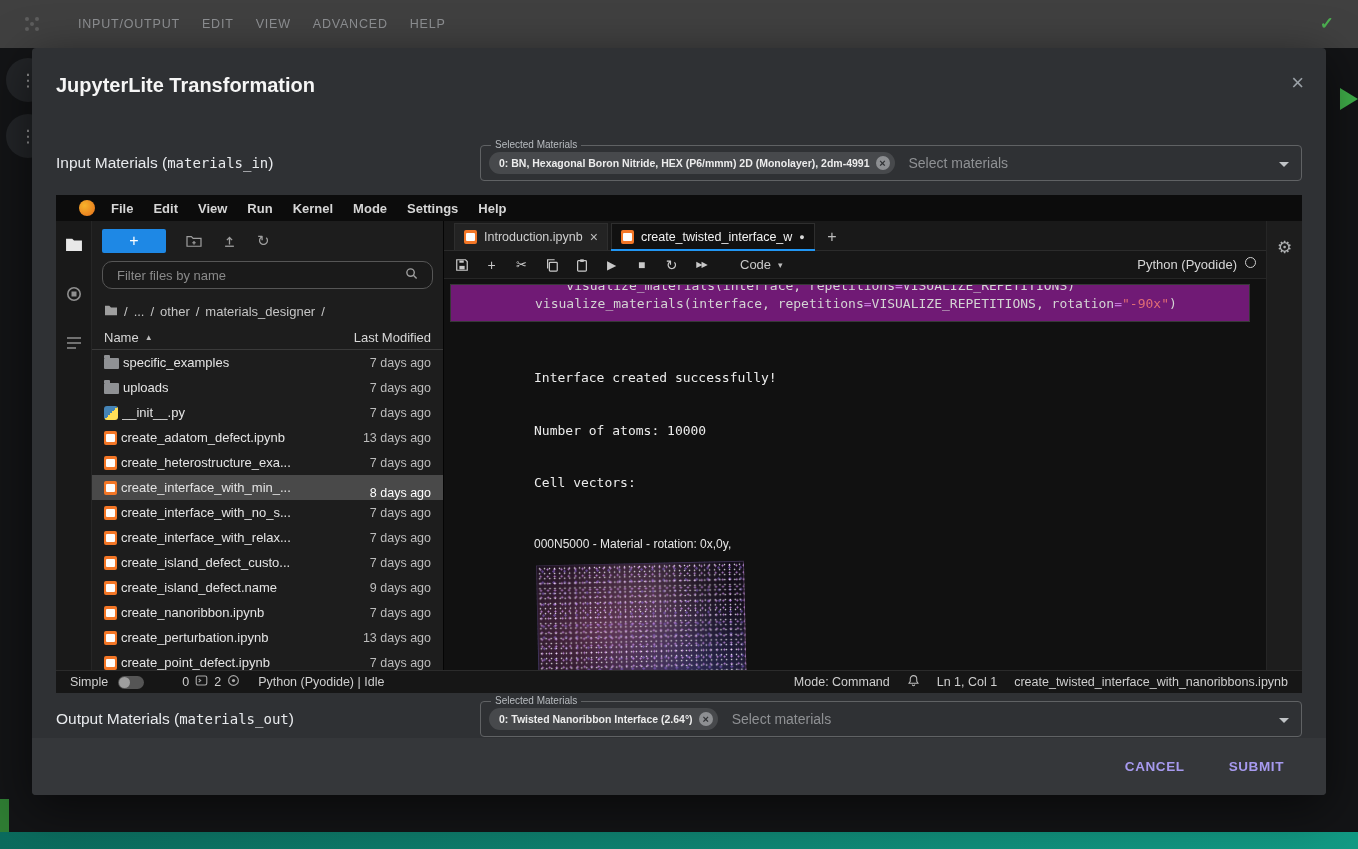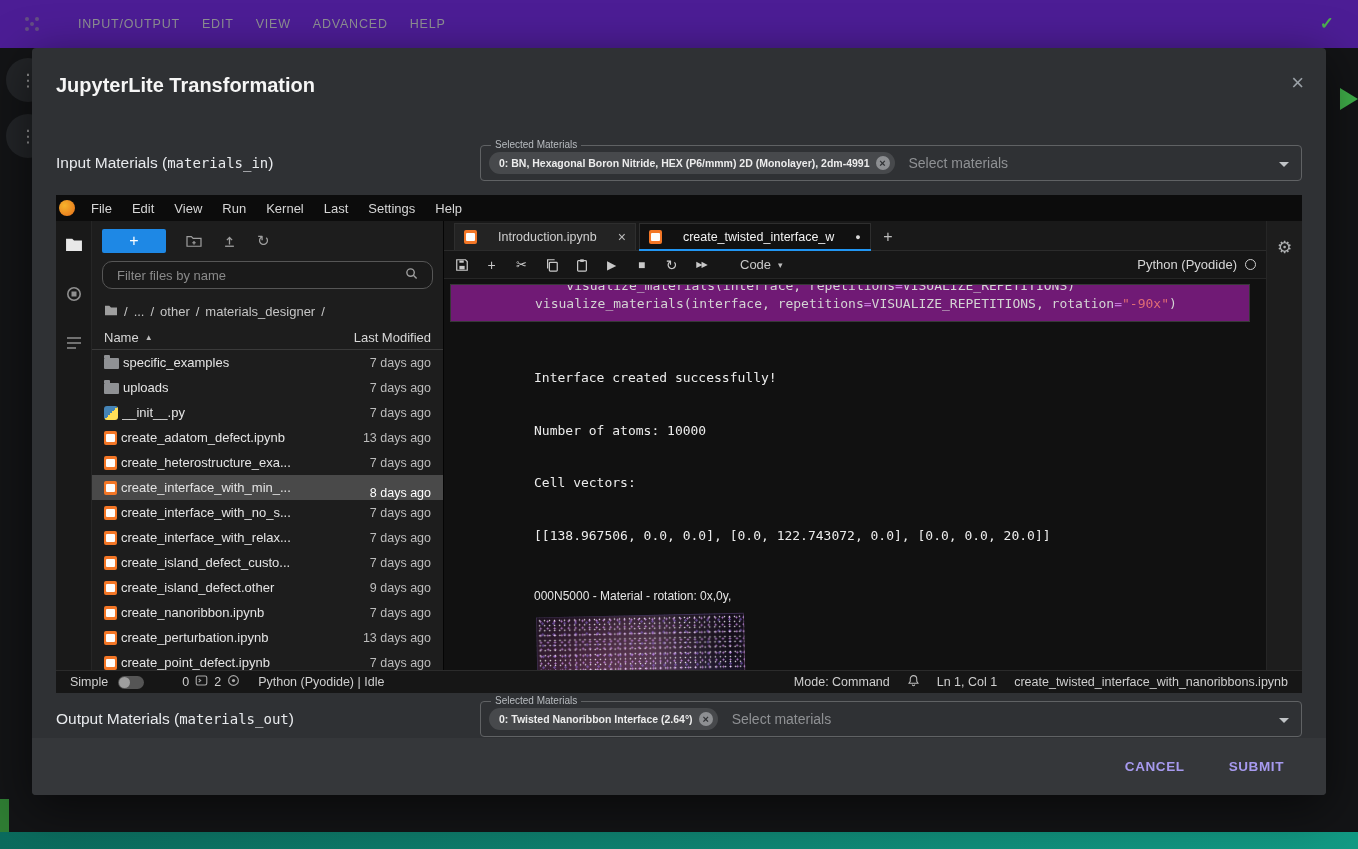--- a/index.html
+++ b/index.html
@@ -1,21 +1,21 @@
 <!DOCTYPE html>
 <html><head>
 <meta charset="utf-8">
 <style>
   * { box-sizing:border-box; margin:0; padding:0; }
   html,body { margin:0; background:#0a0a0a; }
   .stage { position:relative; width:1358px; height:849px; overflow:hidden; background:#131416;
            font-family:"Liberation Sans",sans-serif; color:#e0e0e0; }
 
   
-  .topbar { position:absolute; left:0; right:0; top:0; height:48px; background:#4c1d95;
+  .topbar { position:absolute; left:0; right:0; top:0; height:48px; background:#404040;
             display:flex; align-items:center; z-index:1; }
   .app-logo { width:22px; height:22px; margin-left:21px; position:relative; opacity:.55; }
   .app-logo::before { content:""; position:absolute; left:4px; top:4px; width:4px; height:4px; border-radius:50%;
             background:#787878; box-shadow:10px 0 0 #787878, 0 10px 0 #787878, 10px 10px 0 #787878, 5px 5px 0 #787878; }
   .topnav { display:flex; margin-left:24px; }
   .topnav .item { color:#8e9093; font-size:12.5px; letter-spacing:.8px; padding:0 11px; cursor:pointer; }
   .top-check { position:absolute; right:24px; top:13px; color:#4caf50; font-size:17px; font-weight:700; }
 
   
   .bg-circle { position:absolute; width:44px; height:44px; border-radius:50%; background:#232528; color:#9e9e9e;
@@ -43,21 +43,21 @@
   .chip { display:flex; align-items:center; gap:6px; background:#47494c; border-radius:11px; height:22px;
           padding:0 5px 0 10px; color:#ececec; font-size:10.5px; font-weight:700; white-space:nowrap; }
   .chip .x { width:14px; height:14px; border-radius:50%; background:#8d8f92; color:#2f3134; font-size:11px;
              line-height:14px; text-align:center; font-weight:700; cursor:pointer; }
   .mat-ph { margin-left:14px; color:#8f9194; font-size:14px; }
   .mat-caret { position:absolute; right:12px; top:16px; width:0; height:0; border-left:5px solid transparent;
                border-right:5px solid transparent; border-top:5px solid #c0c3c6; }
 
   
   .jlab { position:absolute; left:24px; top:147px; width:1246px; height:498px; background:#111; font-size:13px; }
-  .jmenu { position:absolute; top:0; left:0; right:0; height:26px; background:#0c0c0c; display:flex; align-items:center; padding-left:0; }
+  .jmenu { position:absolute; top:0; left:0; right:0; height:26px; background:#0c0c0c; display:flex; align-items:center; padding-left:20px;font-weight:bold; }
   .jlogo { width:16px; height:16px; border-radius:50%; background:radial-gradient(circle at 35% 35%, #f7b32b, #e46e1b); margin:0 6px 0 3px; }
   .jmenu .mi { padding:0 10px; color:#d6d6d6; cursor:pointer; }
 
   .jmain { position:absolute; top:26px; bottom:23px; left:0; right:0; display:flex; background:#161616; }
   .jstrip { width:36px; flex:none; background:#191919; display:flex; flex-direction:column; align-items:center; }
   .jstrip.left { border-right:1px solid #262626; padding-top:16px; gap:34px; }
   .jstrip.right { border-left:1px solid #262626; padding-top:16px; background:#1d1d1d; }
   .gear { color:#aeb0b2; font-size:17px; cursor:pointer; }
 
   .jfb { width:352px; flex:none; background:#1d1d1d; display:flex; flex-direction:column; border-right:1px solid #050505; }
@@ -83,37 +83,37 @@
   .frow.selected .dt { color:#fff;margin-top:10px; }
   .fi { flex:none; position:relative; }
   .fi.folder { width:15px; height:11px; background:#8f9194; border-radius:1px; margin-top:2px; }
   .fi.folder::before { content:""; position:absolute; top:-3px; left:0; width:6px; height:3px; background:#8f9194; border-radius:1px 1px 0 0; }
   .fi.notebook { width:13px; height:14px; background:#f37626; border-radius:2px; }
   .fi.notebook::before { content:""; position:absolute; left:2px; right:2px; top:3px; bottom:3px; background:#fdfdfd; border-radius:1px; }
   .fi.python { width:14px; height:14px; background:linear-gradient(135deg,#4584b6 50%,#ffde57 50%); border-radius:3px; }
 
   .jnb { flex:1; min-width:0; display:flex; flex-direction:column; background:#111; }
   .jtabs { height:30px; background:#191919; display:flex; align-items:flex-end; padding-left:10px; border-bottom:1px solid #2b2b2b; }
-  .jtab { position:relative; height:27px; display:flex; align-items:center; gap:21px; padding:0 9px; background:#232323;
+  .jtab { position:relative; height:27px; display:flex; align-items:center; gap:7px; padding:0 9px; background:#232323;
           color:#cfcfcf; font-size:12.5px; border:1px solid #2e2e2e; border-bottom:none; margin-right:3px; cursor:pointer; }
   .jtab .t-label { white-space:nowrap; }
   .jtab.active { background:#111; color:#f2f2f2; }
   .jtab.active::after { content:""; position:absolute; left:-1px; right:-1px; bottom:-1px; height:2px; background:#2196f3; }
   .jtab .close { color:#bdbdbd; font-size:14px; line-height:1; cursor:pointer; }
   .jtab .dirty { font-size:9px; color:#d8d8d8; }
   .tab-add { width:28px; height:27px; display:flex; align-items:center; justify-content:center; color:#bdbdbd; font-size:16px; cursor:pointer; }
 
   .jtoolbar { height:28px; display:flex; align-items:center; gap:15px; padding:0 10px; border-bottom:1px solid #262626;
               background:#161616; color:#c9c9c9; }
   .ti { min-width:15px; text-align:center; font-size:12px; color:#c9c9c9; cursor:pointer; display:flex; align-items:center; justify-content:center; }
   .ti.ff { font-size:8px; letter-spacing:-1px; }
   .celltype { display:flex; gap:7px; align-items:center; margin-left:16px; font-size:13px; cursor:pointer; }
   .celltype .cc { font-size:9px; color:#bdbdbd; }
   .jt-spacer { flex:1; }
-  .kernel { display:flex; align-items:center; gap:8px; font-size:13px; color:#d6d6d6; cursor:pointer; }
+  .kernel { display:flex; align-items:flex-start; gap:8px; font-size:13px; color:#d6d6d6; cursor:pointer; }
   .kring { width:11px; height:11px; border:1px solid #cfcfcf; border-radius:50%; }
 
   .jcontent { flex:1; overflow:hidden; padding:5px 16px 0 6px; }
   .cellbox { background:#701a75; border:1px solid #373737; height:38px; overflow:hidden; cursor:text; }
   .cellbox pre { margin:-8px 0 0; padding:0 0 0 84px; font-family:"DejaVu Sans Mono",monospace; font-size:13px;
                  line-height:17.5px; color:#d4d4d4; }
   .op { color:#c678dd; } .str { color:#e06c75; }
   .nb-out { margin-top:12px; padding-left:84px; font-family:"DejaVu Sans Mono",monospace; font-size:13px;
             line-height:17.5px; color:#ececec; white-space:pre; }
   .viz-cap { margin-top:10px; padding-left:84px; font-size:12px; color:#e6e6e6; }
@@ -189,21 +189,21 @@
     </div>
 
     <div class="jlab">
       <div class="jmenu">
         <span class="jlogo"></span>
         <span class="mi">File</span>
         <span class="mi">Edit</span>
         <span class="mi">View</span>
         <span class="mi">Run</span>
         <span class="mi">Kernel</span>
-        <span class="mi">Last</span>
+        <span class="mi">Mode</span>
         <span class="mi">Settings</span>
         <span class="mi">Help</span>
       </div>
 
       <div class="jmain">
 
         <div class="jstrip left">
           <svg width="18" height="15" viewBox="0 0 20 17">
               <path d="M1 2h7l2 2h9v12H1z" fill="#e8e8e8"></path>
             </svg>
@@ -302,21 +302,21 @@
                 <span class="nm">create_interface_with_relax...</span>
                 <span class="dt">7 days ago</span>
               </div>
             <div class="frow">
                 <span class="fi notebook"></span>
                 <span class="nm">create_island_defect_custo...</span>
                 <span class="dt">7 days ago</span>
               </div>
             <div class="frow">
                 <span class="fi notebook"></span>
-                <span class="nm">create_island_defect.other</span>
+                <span class="nm">create_island_defect.name</span>
                 <span class="dt">9 days ago</span>
               </div>
             <div class="frow">
                 <span class="fi notebook"></span>
                 <span class="nm">create_nanoribbon.ipynb</span>
                 <span class="dt">7 days ago</span>
               </div>
             <div class="frow">
                 <span class="fi notebook"></span>
                 <span class="nm">create_perturbation.ipynb</span>
@@ -386,21 +386,20 @@
 
           <div class="jcontent">
             <div class="cellbox">
 <pre><span>    visualize_materials(interface, repetitions</span><span class="op">=</span><span>VISUALIZE_REPETITIONS)</span>
 <span>visualize_materials(interface, repetitions</span><span class="op">=</span><span>VISUALIZE_REPETITIONS, rotation</span><span class="op">=</span><span class="str">"-90x"</span><span>)</span></pre>
             </div>
             <div class="nb-out">
               <div>Interface created successfully!</div>
               <div>Number of atoms: 10000</div>
               <div>Cell vectors:</div>
-              <div>[[138.967506, 0.0, 0.0], [0.0, 122.743072, 0.0], [0.0, 0.0, 20.0]]</div>
             </div>
             <div class="viz-cap">000N5000 - Material - rotation: 0x,0y,</div>
             <div class="viz"></div>
           </div>
         </div>
 
         <div class="jstrip right">
           <span class="gear">⚙</span>
         </div>
       </div>

